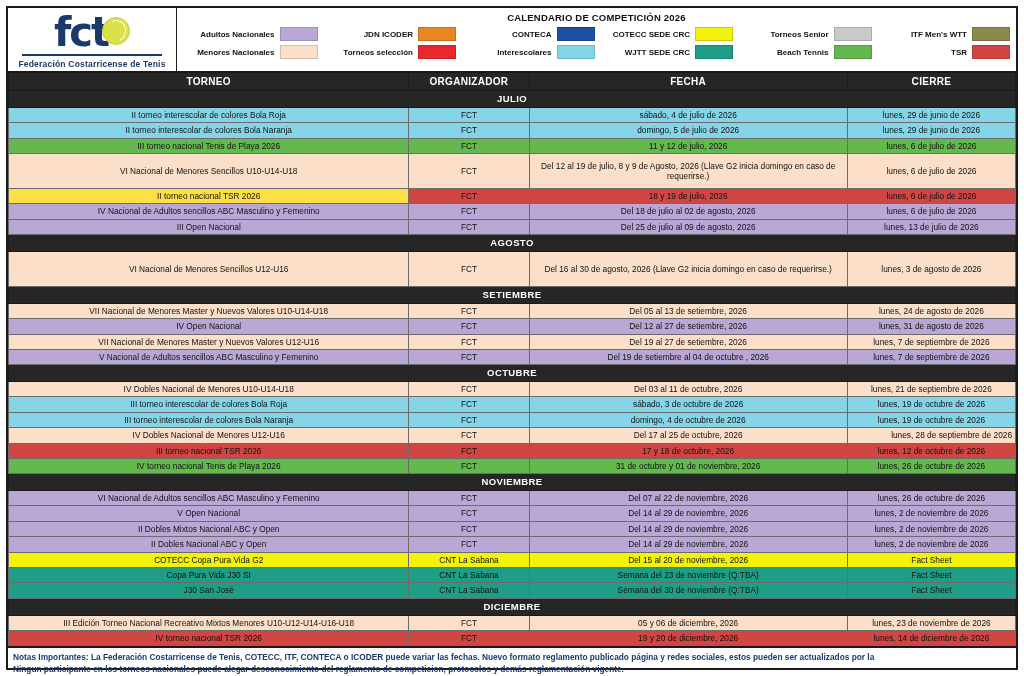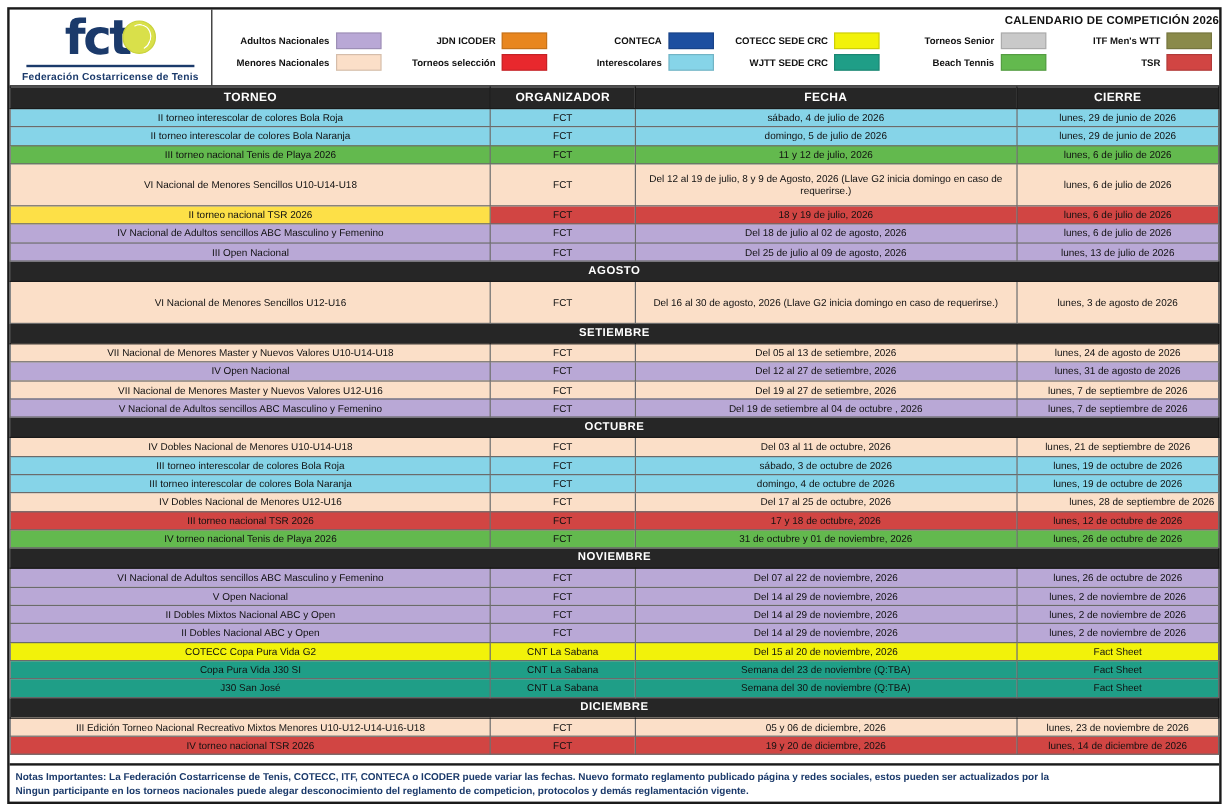--- a/index.html
+++ b/index.html
@@ -97,21 +97,21 @@
     margin: 2px 0 1px 0;
   }
 
   .header-right {
     flex: 1;
     display: flex;
     flex-direction: column;
     border-left: 1px solid #1a1a1a;
   }
   .title-block {
-    text-align: right;
+    text-align: center;
     padding: 4px 0 2px 0;
   }
   .title-line1 {
     font-size: 9.5px;
     font-weight: bold;
     color: #111111;
     letter-spacing: 0.2px;
   }
   .title-line2 {
     font-size: 10.5px;
@@ -291,20 +291,23 @@
         </colgroup>
         <thead>
           <tr>
             <th>TORNEO</th>
             <th>ORGANIZADOR</th>
             <th>FECHA</th>
             <th>CIERRE</th>
           </tr>
         </thead>
         <tbody id="table-body">
+            <tr class="month">
+              <td colspan="4">JULIO</td>
+            </tr>
             <tr>
               <td style="background: rgb(134, 212, 232); margin-top: 48px;">II torneo interescolar de colores Bola Roja</td>
               <td style="background: rgb(134, 212, 232);">FCT</td>
               <td style="background: rgb(134, 212, 232);">sábado, 4 de julio de 2026</td>
               <td style="background: rgb(134, 212, 232);">lunes, 29 de junio de 2026</td>
             </tr>
             <tr>
               <td style="background: rgb(134, 212, 232);">II torneo interescolar de colores Bola Naranja</td>
               <td style="background: rgb(134, 212, 232);">FCT</td>
               <td style="background: rgb(134, 212, 232);">domingo, 5 de julio de 2026</td>

